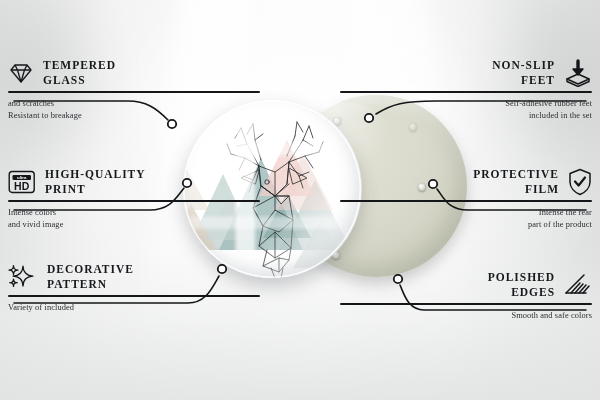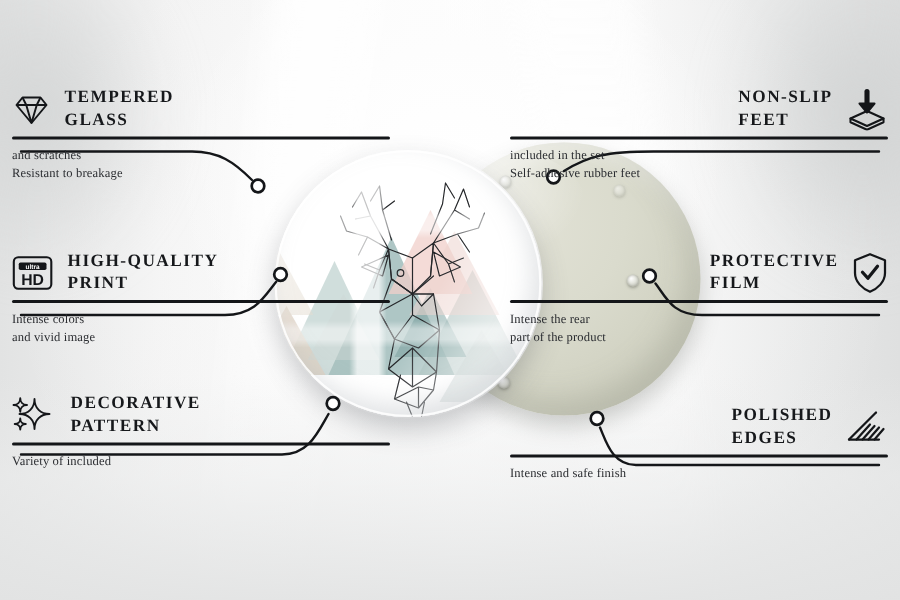--- a/index.html
+++ b/index.html
@@ -71,21 +71,21 @@
     background:
       linear-gradient(90deg, rgba(255,255,255,0) 28%, rgba(255,255,255,.72) 31%, rgba(255,255,255,.72) 39%, rgba(255,255,255,0) 42%),
       linear-gradient(180deg, rgba(255,255,255,0) 22%, rgba(255,255,255,.55) 25%, rgba(255,255,255,.55) 30%, rgba(255,255,255,0) 33%),
       linear-gradient(180deg, rgba(255,255,255,0) 64%, rgba(255,255,255,.45) 67%, rgba(255,255,255,.45) 71%, rgba(255,255,255,0) 74%);
   }
   .disc-edge{position:absolute;inset:0;border-radius:50%;box-shadow:inset 0 0 0 1.5px rgba(255,255,255,.85), inset -6px -8px 16px rgba(170,175,180,.35);}
 
   
   .feat{position:absolute;width:252px;}
   .feat.left{left:8px;text-align:left;}
-  .feat.right{right:8px;}
+  .feat.right{right:8px;text-align:right;}
   .feat-head{display:flex;align-items:center;gap:9px;}
   .feat.right .feat-head{flex-direction:row-reverse;}
   .feat-title{
     font-family:"Liberation Serif",serif;
     font-weight:bold;font-size:11.5px;line-height:1.28;
     letter-spacing:.085em;color:#16181b;text-transform:uppercase;
   }
   .feat-rule{height:1.6px;background:#141619;margin:4px 0 5px;border-radius:1px;}
   .feat-desc{
     font-family:"Liberation Serif",serif;
@@ -260,22 +260,22 @@
           <path d="M3,20 L3,22.5 L14,27.5 L25,22.5 L25,20"></path>
         </g>
       </svg>
       <div class="feat-title">
         <div>NON-SLIP</div>
         <div>FEET</div>
       </div>
     </div>
     <div class="feat-rule"></div>
     <div class="feat-desc">
+      <div>Self-adhesive rubber feet</div>
       <div>included in the set</div>
-      <div>Self-adhesive rubber feet</div>
     </div>
   </div>
 
   <div class="feat right" style="top:167px;">
     <div class="feat-head">
       <svg class="icon" width="24" height="28" viewBox="0 0 24 28">
         <path d="M12,1.5 L22,5.5 L22,14 C22,20 17,24.5 12,26.5 C7,24.5 2,20 2,14 L2,5.5 Z" fill="none" stroke="#141619" stroke-width="1.5" stroke-linejoin="round"></path>
         <path d="M7,13.5 L10.6,17.5 L17,9.5" fill="none" stroke="#141619" stroke-width="2.2" stroke-linecap="round" stroke-linejoin="round"></path>
       </svg>
       <div class="feat-title">
@@ -302,17 +302,17 @@
           <path d="M19,21 L25,14"></path>
         </g>
       </svg>
       <div class="feat-title">
         <div>POLISHED</div>
         <div>EDGES</div>
       </div>
     </div>
     <div class="feat-rule"></div>
     <div class="feat-desc">
-      <div>Intense and safe finish</div>
+      <div>Smooth and safe colors</div>
     </div>
   </div>
 
 </div>
 
 </body></html>

